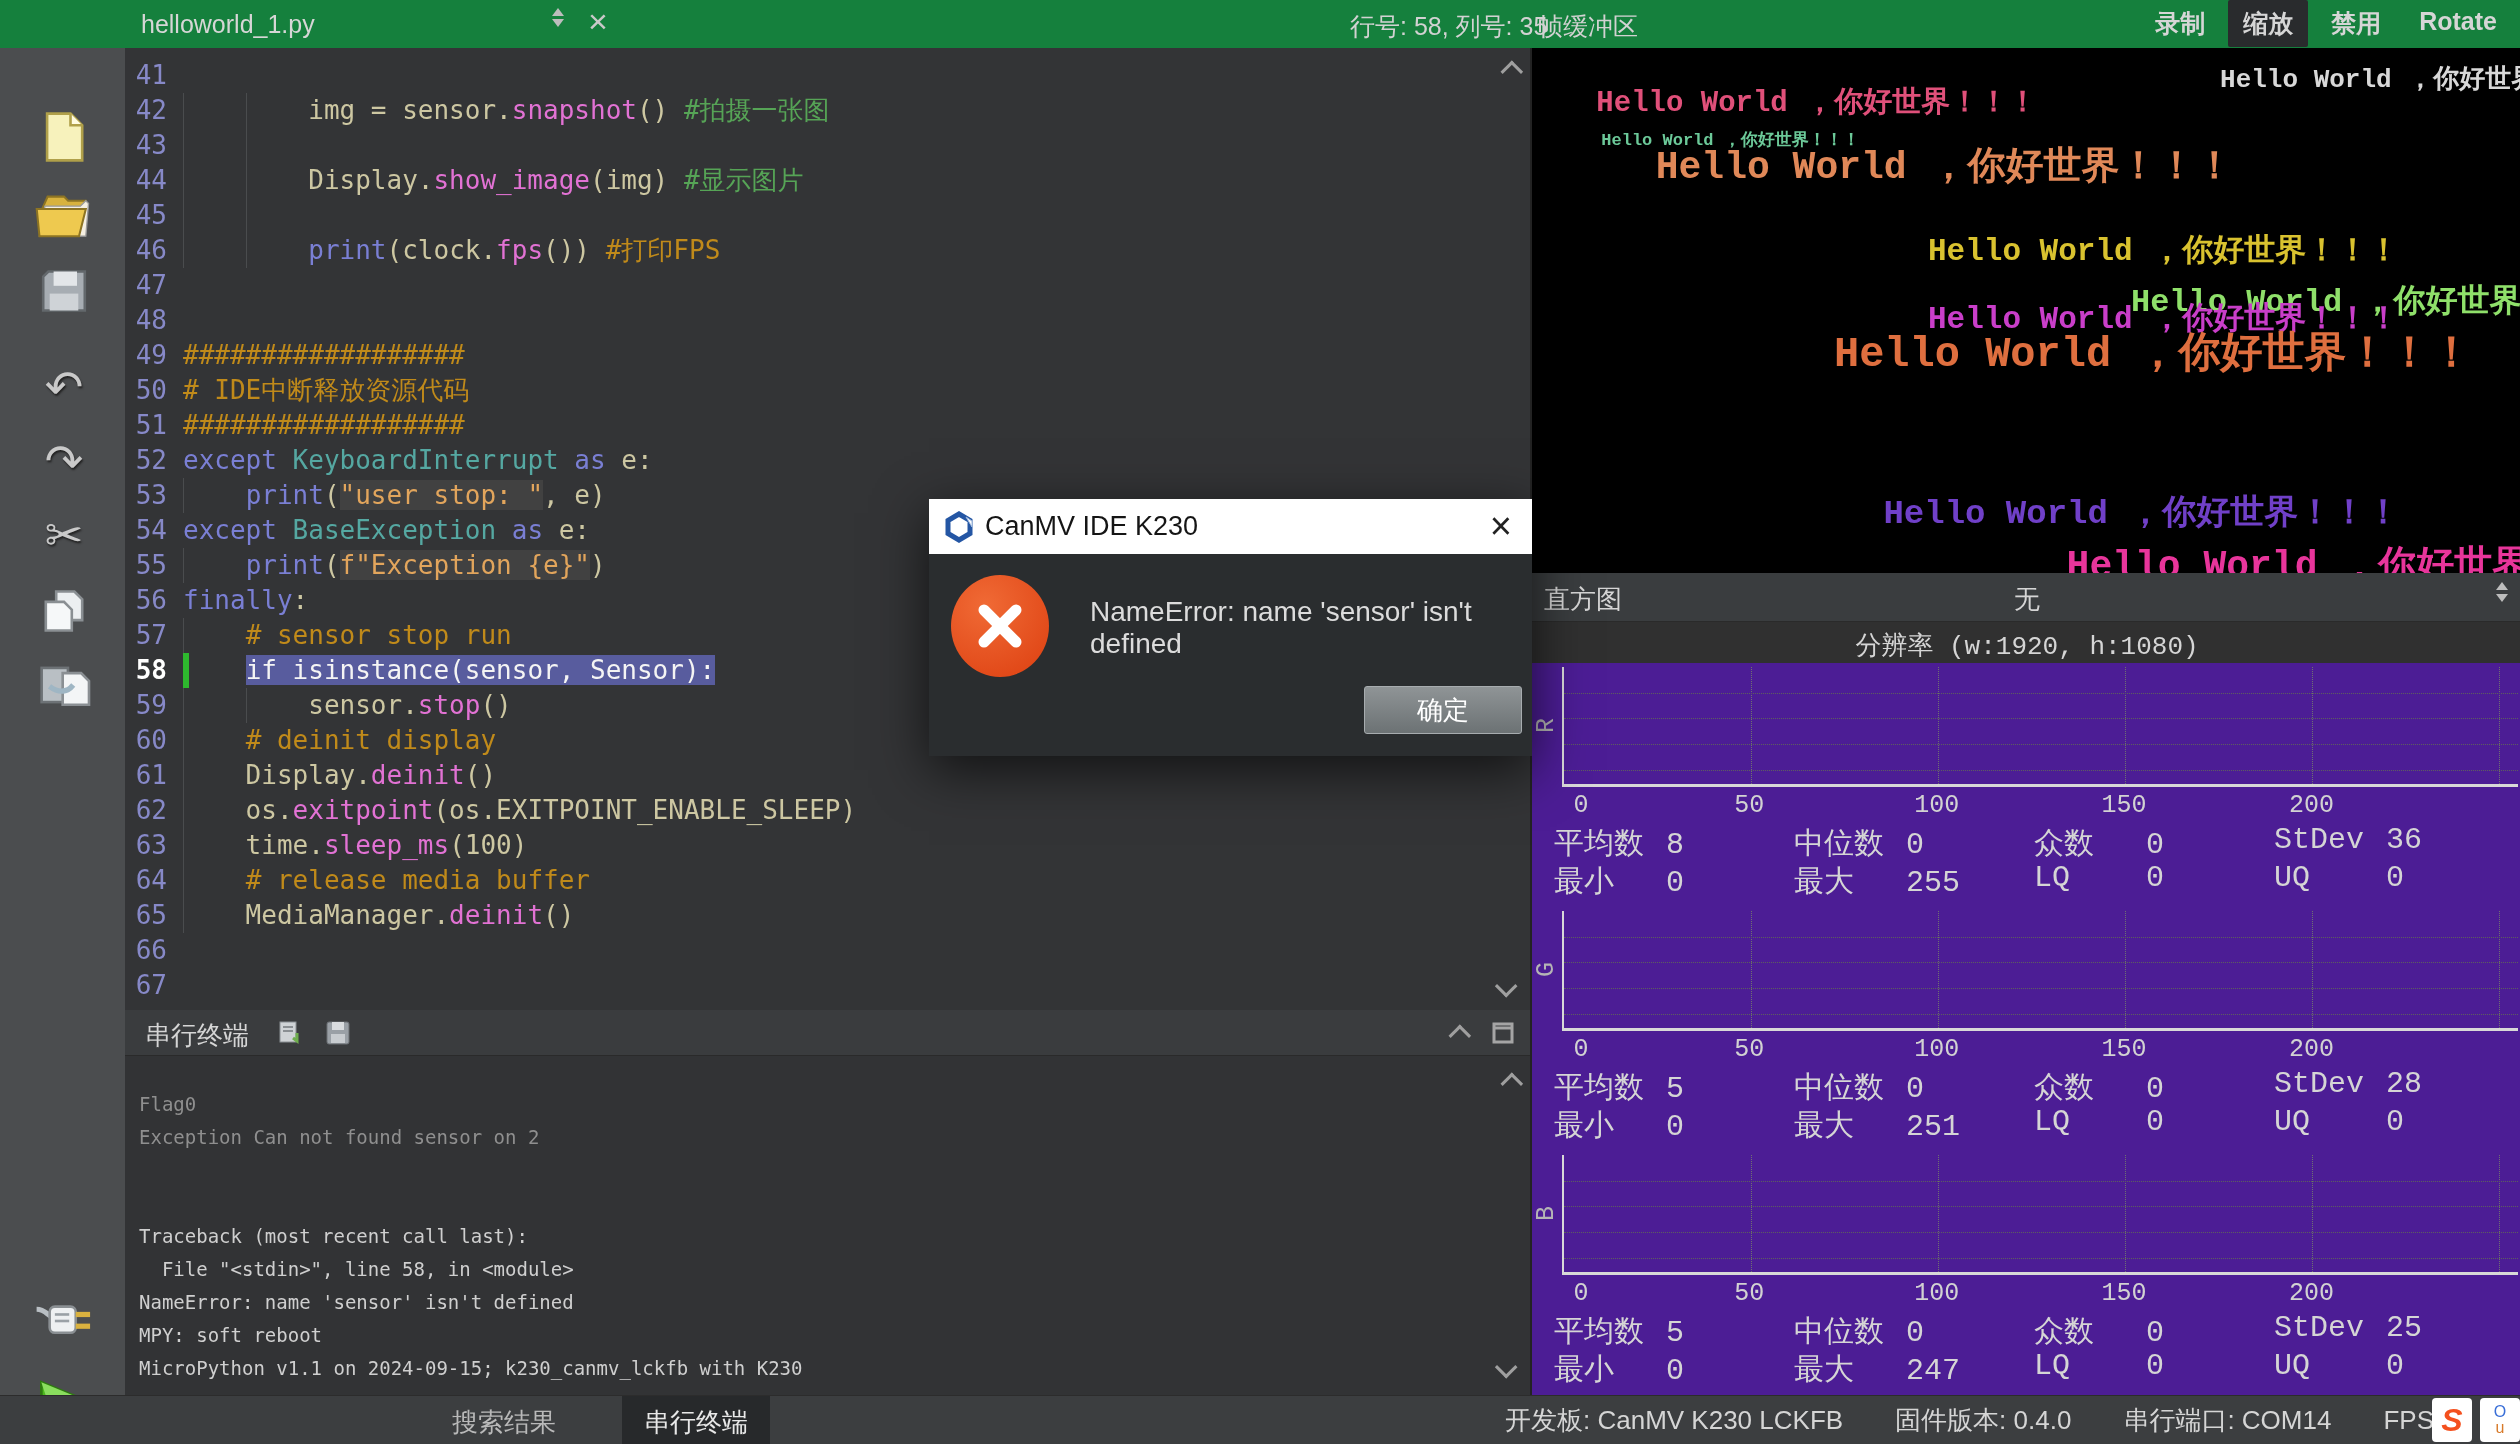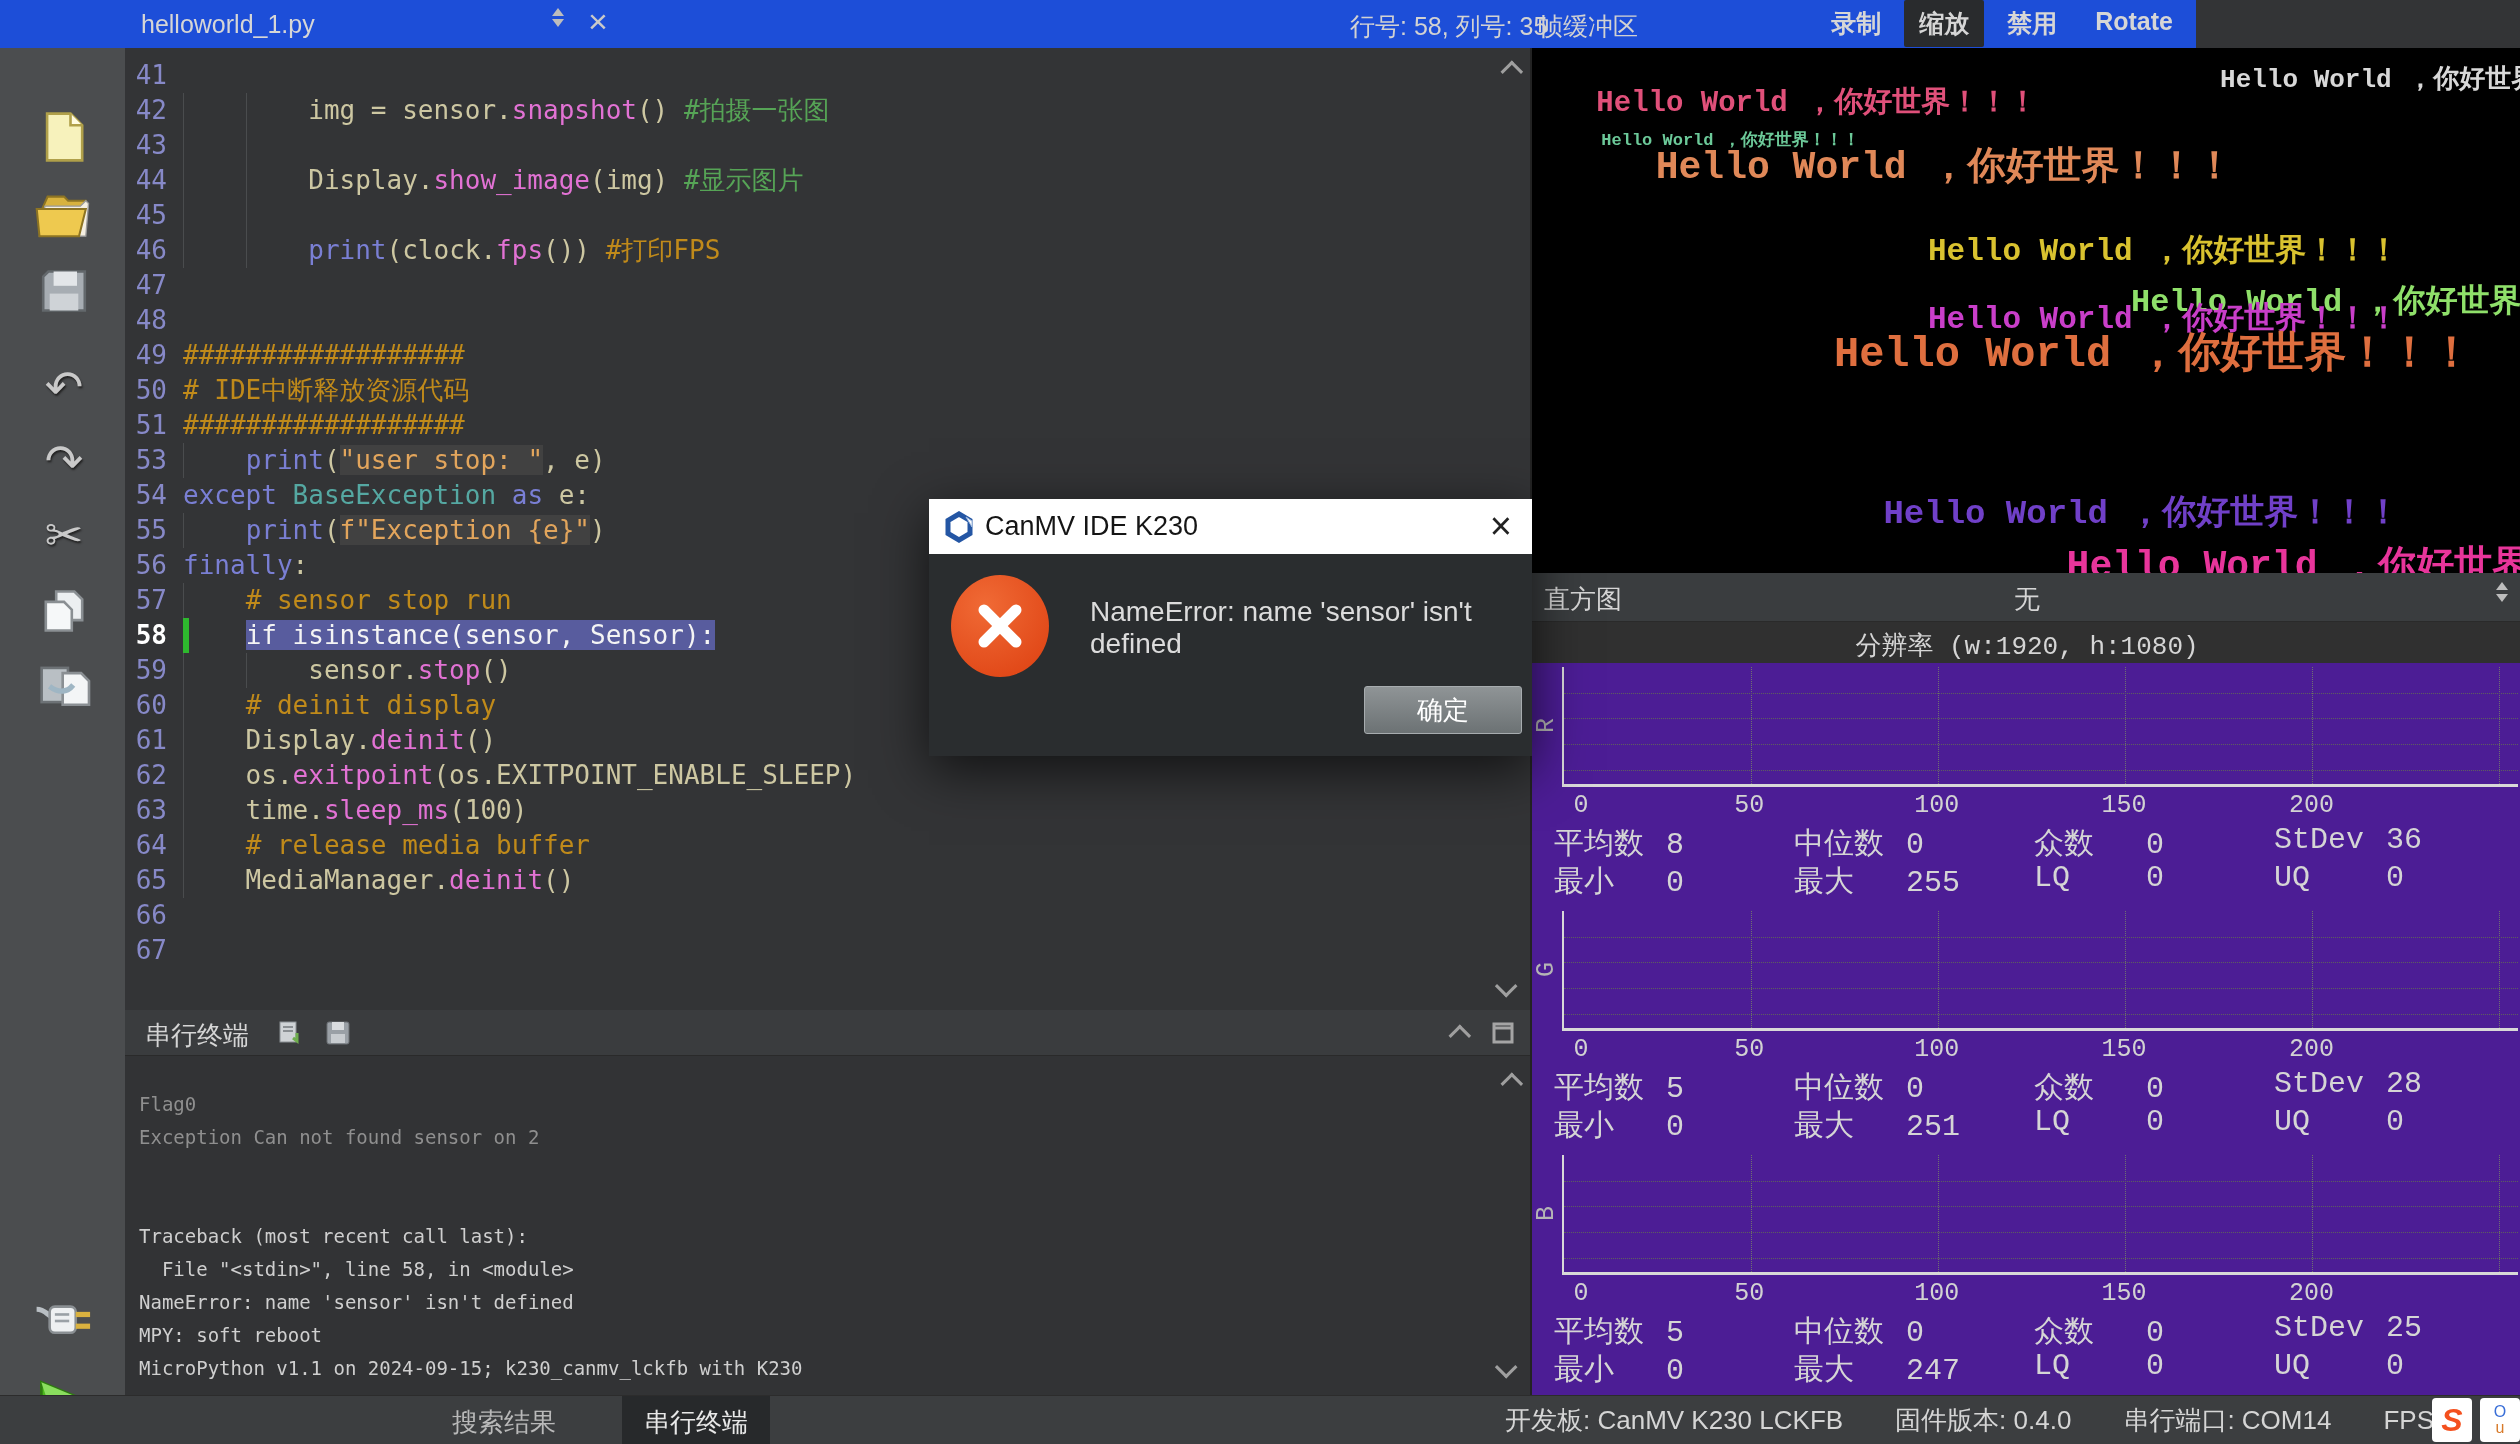--- a/index.html
+++ b/index.html
@@ -1,20 +1,20 @@
 <!DOCTYPE html>
 <html><head>
 <meta charset="utf-8">
 <style>
   html,body{margin:0;padding:0;background:#222;}
   #app{position:relative;width:2520px;height:1444px;background:#333436;overflow:hidden;
        font-family:"Liberation Sans","DejaVu Sans",sans-serif;color:#cfcfcf;}
 
   
-  #topbar{position:absolute;left:0;top:0;width:2196px;height:48px;background:#1d4ed8;border-bottom:1px solid #2b2b2b;}
+  #topbar{position:absolute;left:0;top:0;width:2520px;height:48px;background:#15803d;border-bottom:1px solid #2b2b2b;}
   #tab-title{position:absolute;left:141px;top:10px;font-size:25px;color:#d6d6d6;}
   #tab-arrows{position:absolute;left:552px;top:8px;display:flex;flex-direction:column;gap:3px;align-items:center;}
   .tri-up-s{width:0;height:0;border-left:6px solid transparent;border-right:6px solid transparent;border-bottom:8px solid #bdbdbd;}
   .tri-down-s{width:0;height:0;border-left:6px solid transparent;border-right:6px solid transparent;border-top:8px solid #bdbdbd;}
   #tab-close{position:absolute;left:588px;top:2px;font-size:34px;color:#c9c9c9;font-weight:300;}
   #linecol{position:absolute;left:1350px;top:10px;font-size:25px;color:#d2d2d2;}
   #fb-label{position:absolute;left:1538px;top:10px;font-size:25px;color:#d2d2d2;}
   #topbar-buttons{position:absolute;right:8px;top:0;height:48px;display:flex;align-items:flex-start;gap:8px;font-weight:bold;}
   .tb-btn{font-size:25px;color:#d6d6d6;padding:7px 15px;border-radius:2px;}
   .tb-btn.active{background:#292b2d;}
@@ -186,20 +186,21 @@
         <div class="line"><span class="gut">42</span><span class="code"><span class="guide" style="left: 0ch;"></span><span class="guide" style="left: 4ch;"></span><span class="tok-d">        img = sensor.</span><span class="tok-f">snapshot</span><span class="tok-d">() </span><span class="tok-cg">#拍摄一张图</span></span></div>
         <div class="line"><span class="gut">43</span><span class="code"><span class="guide" style="left: 0ch;"></span><span class="guide" style="left: 4ch;"></span></span></div>
         <div class="line"><span class="gut">44</span><span class="code"><span class="guide" style="left: 0ch;"></span><span class="guide" style="left: 4ch;"></span><span class="tok-d">        Display.</span><span class="tok-f">show_image</span><span class="tok-d">(img) </span><span class="tok-cg">#显示图片</span></span></div>
         <div class="line"><span class="gut">45</span><span class="code"><span class="guide" style="left: 0ch;"></span><span class="guide" style="left: 4ch;"></span></span></div>
         <div class="line"><span class="gut">46</span><span class="code"><span class="guide" style="left: 0ch;"></span><span class="guide" style="left: 4ch;"></span><span class="tok-d">        </span><span class="tok-k">print</span><span class="tok-d">(clock.</span><span class="tok-f">fps</span><span class="tok-d">()) </span><span class="tok-co">#打印FPS</span></span></div>
         <div class="line"><span class="gut">47</span><span class="code"></span></div>
         <div class="line"><span class="gut">48</span><span class="code"></span></div>
         <div class="line"><span class="gut">49</span><span class="code"><span class="tok-co">##################</span></span></div>
         <div class="line"><span class="gut">50</span><span class="code"><span class="tok-co"># IDE中断释放资源代码</span></span></div>
         <div class="line"><span class="gut">51</span><span class="code"><span class="tok-co">##################</span></span></div>
+        <div class="line"><span class="gut">52</span><span class="code"><span class="tok-k">except</span><span class="tok-d"> </span><span class="tok-t2">KeyboardInterrupt</span><span class="tok-d"> </span><span class="tok-k">as</span><span class="tok-d"> e:</span></span></div>
         <div class="line"><span class="gut">53</span><span class="code"><span class="guide" style="left: 0ch;"></span><span class="tok-d">    </span><span class="tok-k">print</span><span class="tok-d">(</span><span class="tok-s">"user stop: "</span><span class="tok-d">, e)</span></span></div>
         <div class="line"><span class="gut">54</span><span class="code"><span class="tok-k">except</span><span class="tok-d"> </span><span class="tok-t2">BaseException</span><span class="tok-d"> </span><span class="tok-k">as</span><span class="tok-d"> e:</span></span></div>
         <div class="line"><span class="gut">55</span><span class="code"><span class="guide" style="left: 0ch;"></span><span class="tok-d">    </span><span class="tok-k">print</span><span class="tok-d">(</span><span class="tok-s">f"Exception {e}"</span><span class="tok-d">)</span></span></div>
         <div class="line"><span class="gut">56</span><span class="code"><span class="tok-k">finally</span><span class="tok-d">:</span></span></div>
         <div class="line"><span class="gut">57</span><span class="code"><span class="guide" style="left: 0ch;"></span><span class="tok-d">    </span><span class="tok-co"># sensor stop run</span></span></div>
         <div class="line cur"><span class="gut">58</span><span class="curbar"></span><span class="code"><span class="tok-d">    </span><span class="tok-sel">if isinstance(sensor, Sensor):</span></span></div>
         <div class="line"><span class="gut">59</span><span class="code"><span class="guide" style="left: 0ch;"></span><span class="guide" style="left: 4ch;"></span><span class="tok-d">        sensor.</span><span class="tok-f">stop</span><span class="tok-d">()</span></span></div>
         <div class="line"><span class="gut">60</span><span class="code"><span class="guide" style="left: 0ch;"></span><span class="tok-d">    </span><span class="tok-co"># deinit display</span></span></div>
         <div class="line"><span class="gut">61</span><span class="code"><span class="guide" style="left: 0ch;"></span><span class="tok-d">    Display.</span><span class="tok-f">deinit</span><span class="tok-d">()</span></span></div>
         <div class="line"><span class="gut">62</span><span class="code"><span class="guide" style="left: 0ch;"></span><span class="tok-d">    os.</span><span class="tok-f">exitpoint</span><span class="tok-d">(os.EXITPOINT_ENABLE_SLEEP)</span></span></div>

